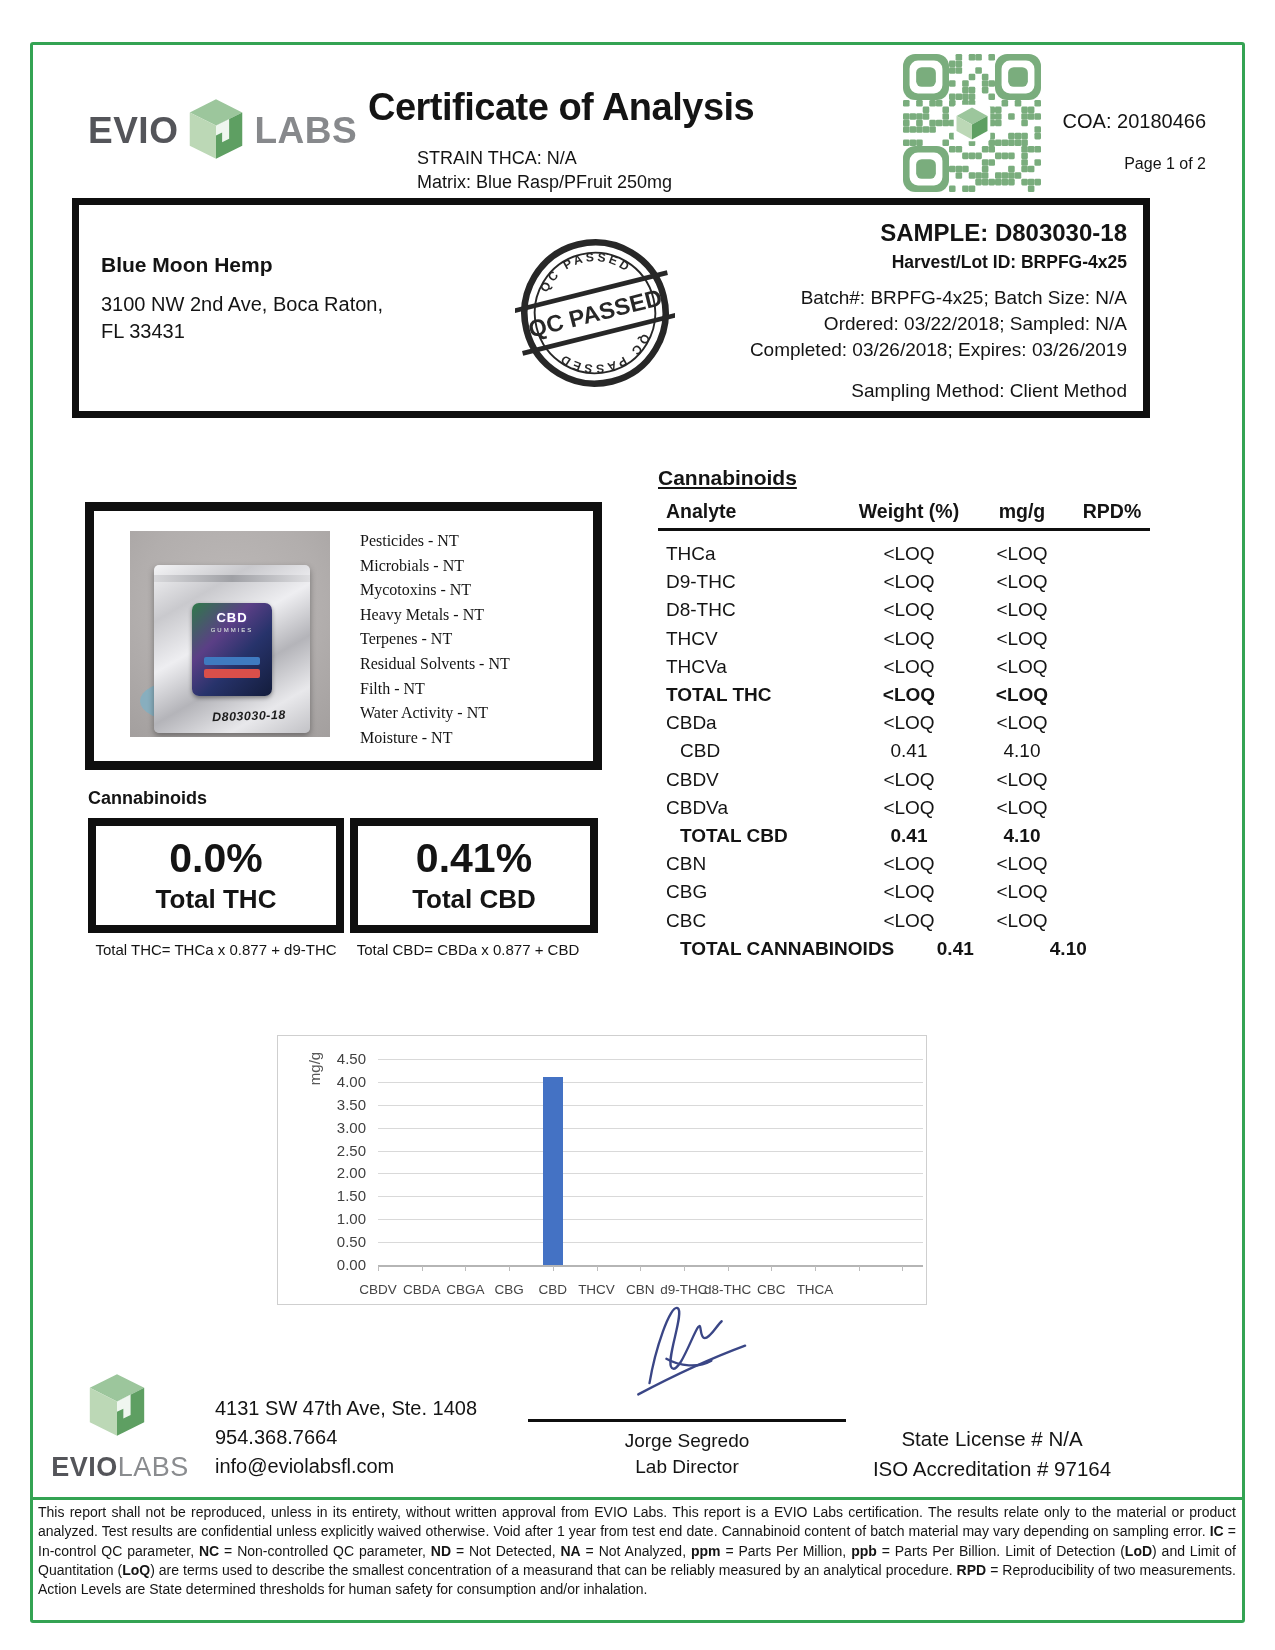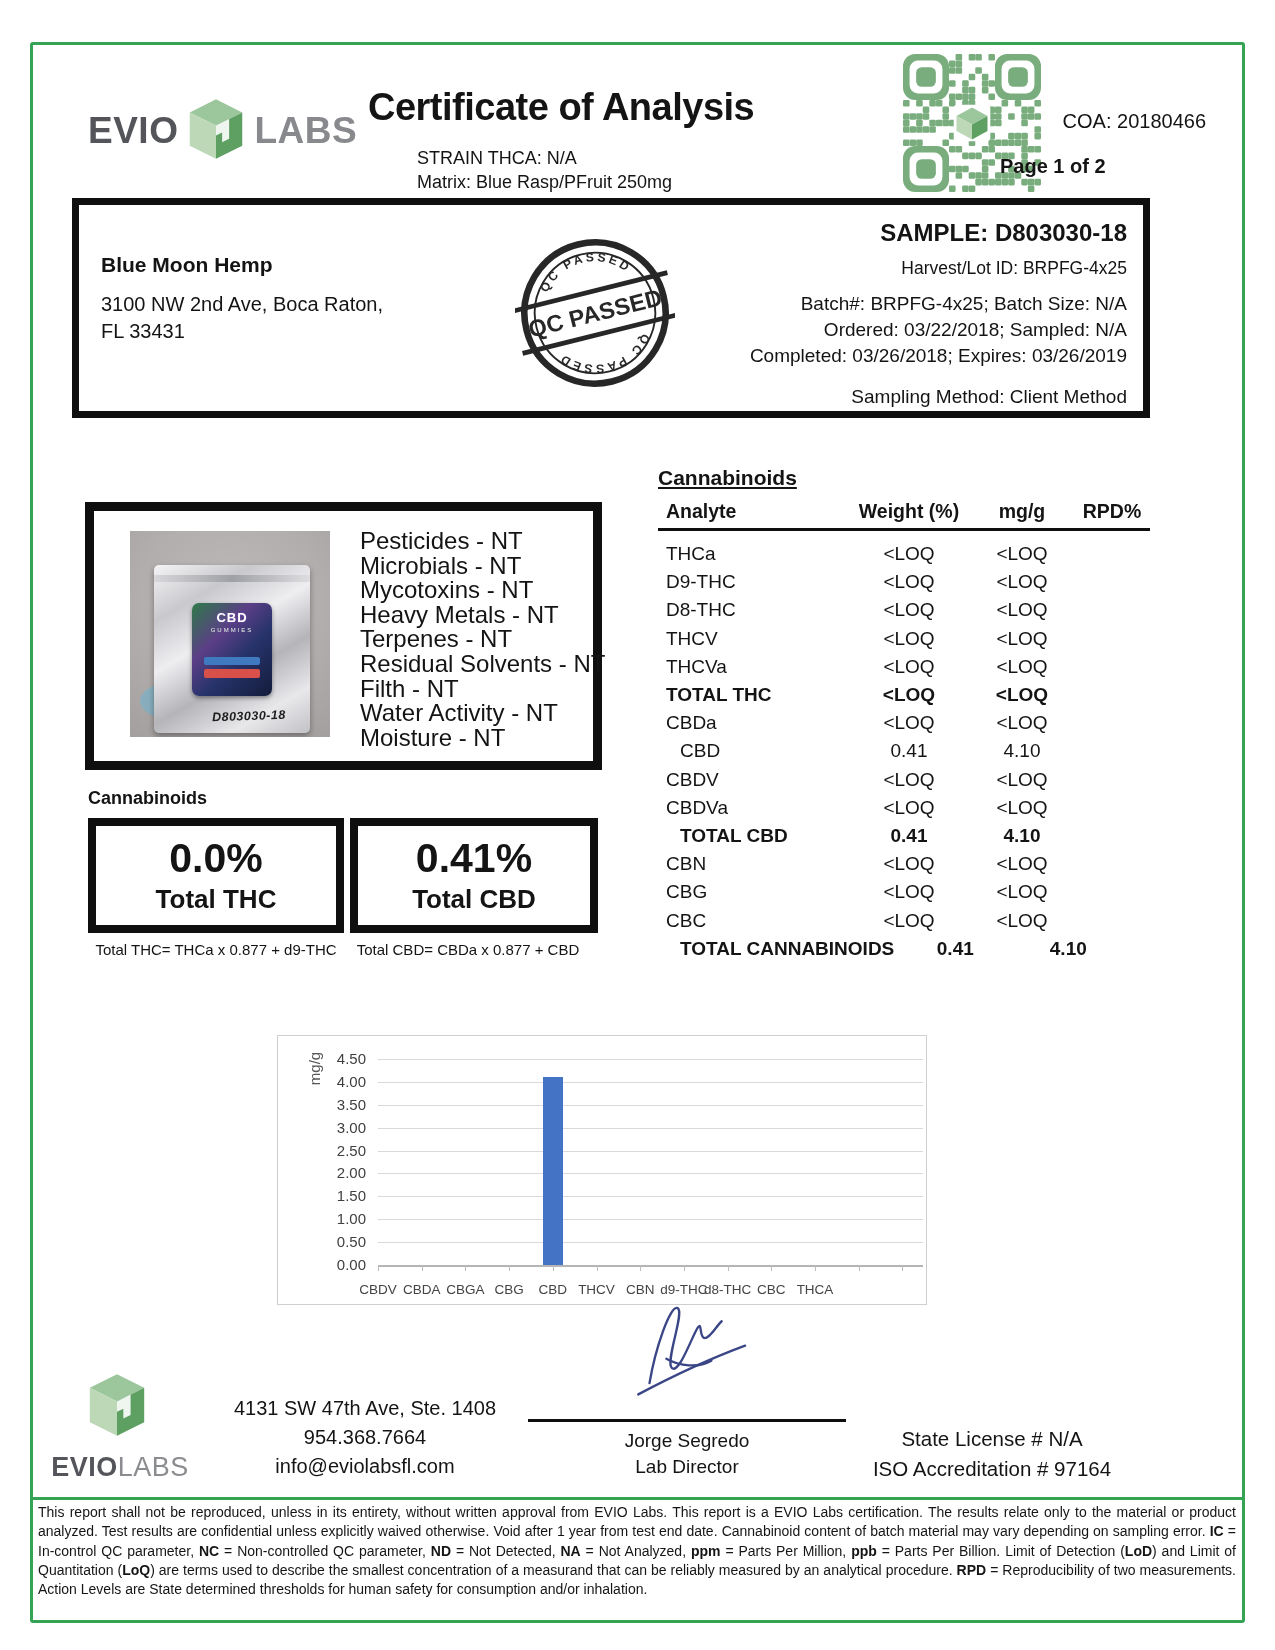--- a/index.html
+++ b/index.html
@@ -14,48 +14,48 @@
   #green-border{left:30px;top:42px;width:1209px;height:1575px;border:3px solid var(--green);border-radius:3px;}
   
   #logo-row{left:88px;top:96px;display:flex;align-items:center;gap:10px;}
   .logo-evio{font-size:37px;font-weight:bold;color:#54555a;letter-spacing:.5px;}
   .logo-labs{font-size:37px;font-weight:bold;color:#87898c;letter-spacing:.5px;}
   #doc-title{left:368px;top:86px;font-size:38px;font-weight:bold;letter-spacing:-.5px;}
   #strain-line{left:417px;top:148px;font-size:18px;}
   #matrix-line{left:417px;top:172px;font-size:18px;}
   #qr{left:903px;top:54px;width:138px;height:138px;}
   #coa-no{left:1000px;top:110px;width:206px;text-align:right;font-size:20px;}
-  #page-no{left:1000px;top:155px;width:206px;text-align:left;font-size:20px;font-weight:bold;}
+  #page-no{left:1000px;top:155px;width:206px;text-align:right;font-size:16px;font-weight:normal;}
   
   #sample-box{left:72px;top:198px;width:1064px;height:206px;border:7px solid #0f0f0f;}
   #client{left:22px;top:46px;line-height:27px;font-size:20px;}
   #client .name{font-size:21px;font-weight:bold;margin-bottom:13px;}
   #stamp{left:436px;top:28px;}
   #sample-meta{right:16px;top:14px;text-align:right;}
   .sample-id{font-size:24px;font-weight:bold;}
-  .harvest{font-size:17.5px;font-weight:normal;margin-top:11px;margin-bottom:12px;}
+  .harvest{font-size:17.5px;font-weight:bold;margin-top:5px;margin-bottom:12px;}
   .meta-line{font-size:19px;line-height:26px;}
   .sampling{font-size:19px;margin-top:17px;}
   
   #tests-box{left:85px;top:502px;width:499px;height:250px;border:9px solid #0f0f0f;}
   #photo{left:36px;top:20px;width:200px;height:206px;background:radial-gradient(circle at 50% 35%,#bdb9b8 0%,#b2aead 55%,#a39f9e 100%);overflow:hidden;}
   #bag{position:absolute;left:24px;top:34px;width:156px;height:168px;border-radius:5px;
        background:linear-gradient(150deg,#f4f4f6 0%,#c9c9cd 22%,#eeeef1 42%,#b4b4b9 62%,#e8e8eb 82%,#c2c2c6 100%);
        box-shadow:0 3px 6px rgba(0,0,0,.35);}
   #bag .seal{position:absolute;left:0;top:10px;width:100%;height:7px;background:linear-gradient(90deg,#d8d8db,#9fa0a5,#dedee1);}
   #cloth{position:absolute;left:10px;top:150px;width:80px;height:40px;background:#7fb0c4;border-radius:50%;opacity:.8;}
   #pkg-label{position:absolute;left:38px;top:38px;width:80px;height:86px;border-radius:7px;
        background:linear-gradient(135deg,#2f7a49 0%,#5b3f86 34%,#27336b 60%,#131c3b 100%);
        display:flex;flex-direction:column;align-items:center;padding-top:7px;box-shadow:0 2px 4px rgba(0,0,0,.4);}
   #pkg-label .brand{color:#fff;font-size:13px;font-weight:bold;letter-spacing:1px;text-shadow:0 0 2px #7e57c2;}
   #pkg-label .sub{color:#e8f5e9;font-size:6px;letter-spacing:2px;margin-top:2px;}
   #pkg-label .pill-blue{width:56px;height:8px;background:#3f7ac0;border-radius:2px;margin-top:24px;}
   #pkg-label .pill-red{width:56px;height:9px;background:#d94f4a;border-radius:2px;margin-top:4px;}
   #hand-id{position:absolute;left:58px;top:144px;font-size:12.5px;font-weight:bold;font-style:italic;color:#1c1c1c;transform:rotate(-2deg);letter-spacing:.5px;}
-  #tests-list{left:266px;top:18px;font-size:24px;line-height:24.6px;}
+  #tests-list{left:266px;top:18px;font-size:16px;line-height:24.6px;font-family:Liberation Serif, serif;}
   
   #tbl-title{left:658px;top:466px;font-size:21px;font-weight:bold;text-decoration:underline;}
   #tbl-head{left:658px;top:500px;width:492px;display:flex;font-size:19.5px;font-weight:bold;border-bottom:3px solid #0f0f0f;padding-bottom:5px;}
   #tbl-rows{left:658px;top:540px;width:492px;font-size:19px;}
   .t-row{display:flex;height:28.2px;align-items:center;}
   .t-row.bold{font-weight:bold;}
   .c-an{flex:1;padding-left:8px;white-space:nowrap;}
   .c-an.ind{padding-left:22px;}
   .c-w{width:122px;text-align:center;flex-shrink:0;}
   .c-m{width:104px;text-align:center;flex-shrink:0;}
@@ -77,21 +77,21 @@
   .ytick{position:absolute;width:54px;left:34px;text-align:right;font-size:15px;color:#3f3f3f;}
   .xlabel{position:absolute;width:72px;text-align:center;font-size:13.5px;color:#444;top:246px;}
   .xtick{position:absolute;width:1px;height:5px;background:#bdbdbd;top:230px;}
   .chart-bar{position:absolute;background:var(--bar);}
   #ylab{position:absolute;left:14px;top:24px;font-size:15px;color:#595959;transform:rotate(-90deg);transform-origin:center;width:44px;text-align:center;}
   
   #f-cube{left:88px;top:1372px;}
   #f-logotext{left:40px;top:1452px;width:160px;text-align:center;font-size:27px;}
   #f-logotext .logo-evio{font-size:27px;}
   #f-logotext .logo-labs{font-size:27px;font-weight:normal;color:#8a8c8f;}
-  #f-address{left:215px;top:1394px;width:300px;text-align:center;font-size:20px;line-height:29px;}
+  #f-address{left:215px;top:1394px;width:300px;font-size:20px;line-height:29px;}
   #signature{left:612px;top:1278px;}
   #sig-line{left:528px;top:1419px;width:318px;height:3px;background:#0f0f0f;}
   #signer-name{left:528px;top:1430px;width:318px;text-align:center;font-size:19px;}
   #signer-title{left:528px;top:1456px;width:318px;text-align:center;font-size:19px;}
   #license-block{left:800px;top:1400px;width:384px;text-align:center;font-size:20.5px;line-height:30px;margin-top:24px;}
   
   #legal-rule{left:33px;top:1497px;width:1209px;height:0;border-top:3px solid var(--green);}
   #legal{left:38px;top:1503px;width:1198px;font-size:14px;line-height:19.3px;text-align:justify;color:#151515;}
   .test-line{white-space:nowrap;}
 </style>

